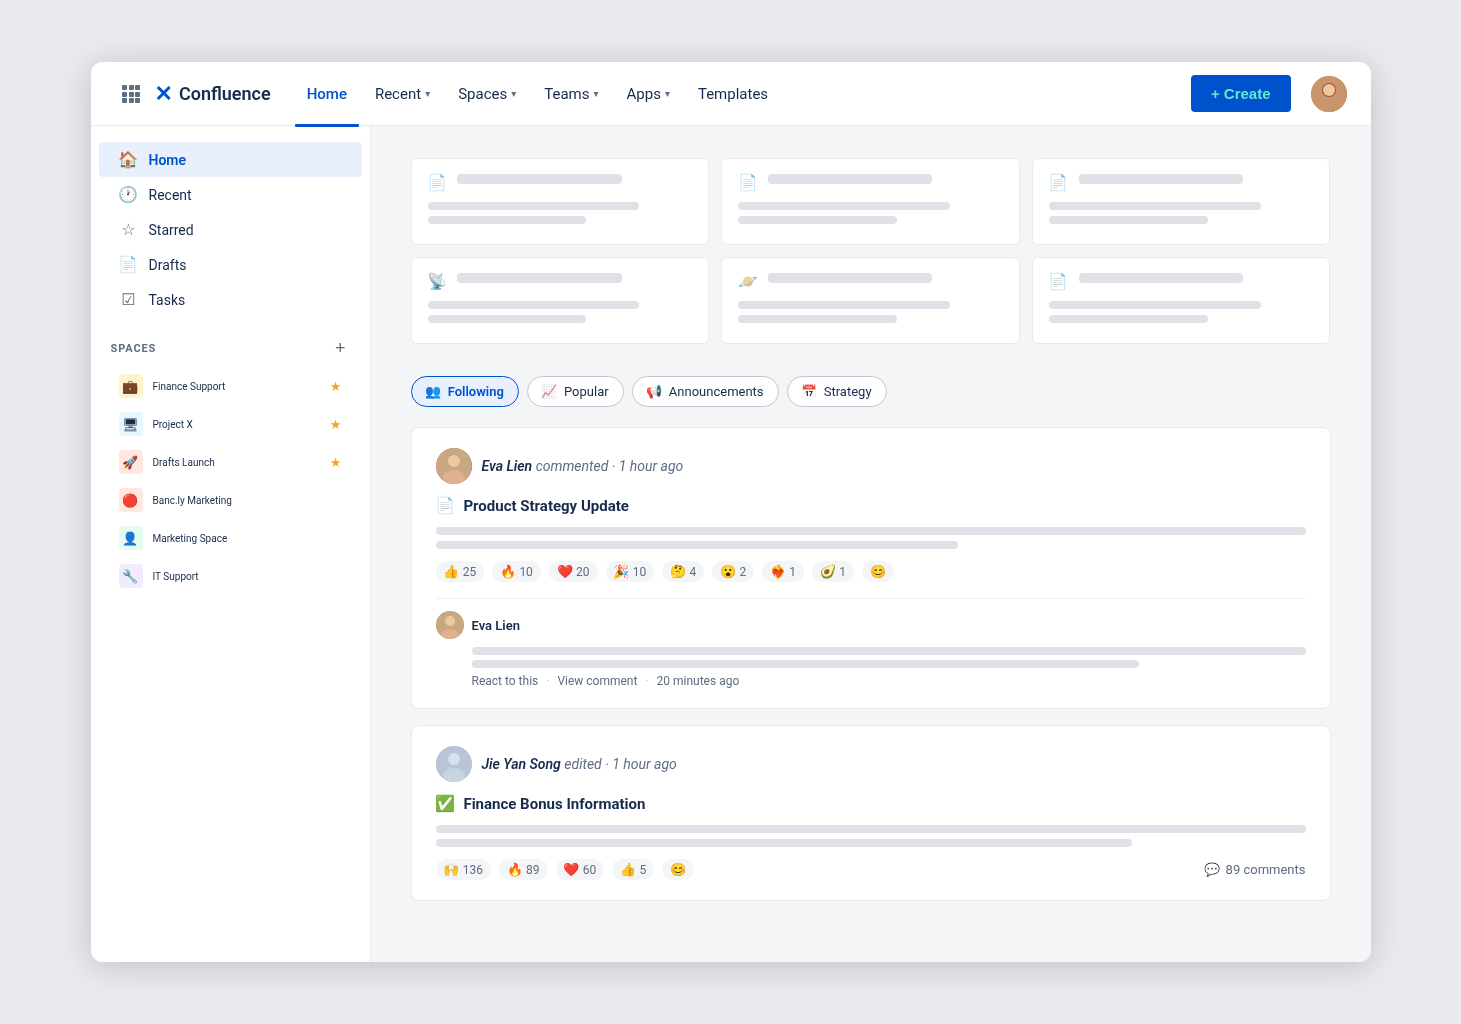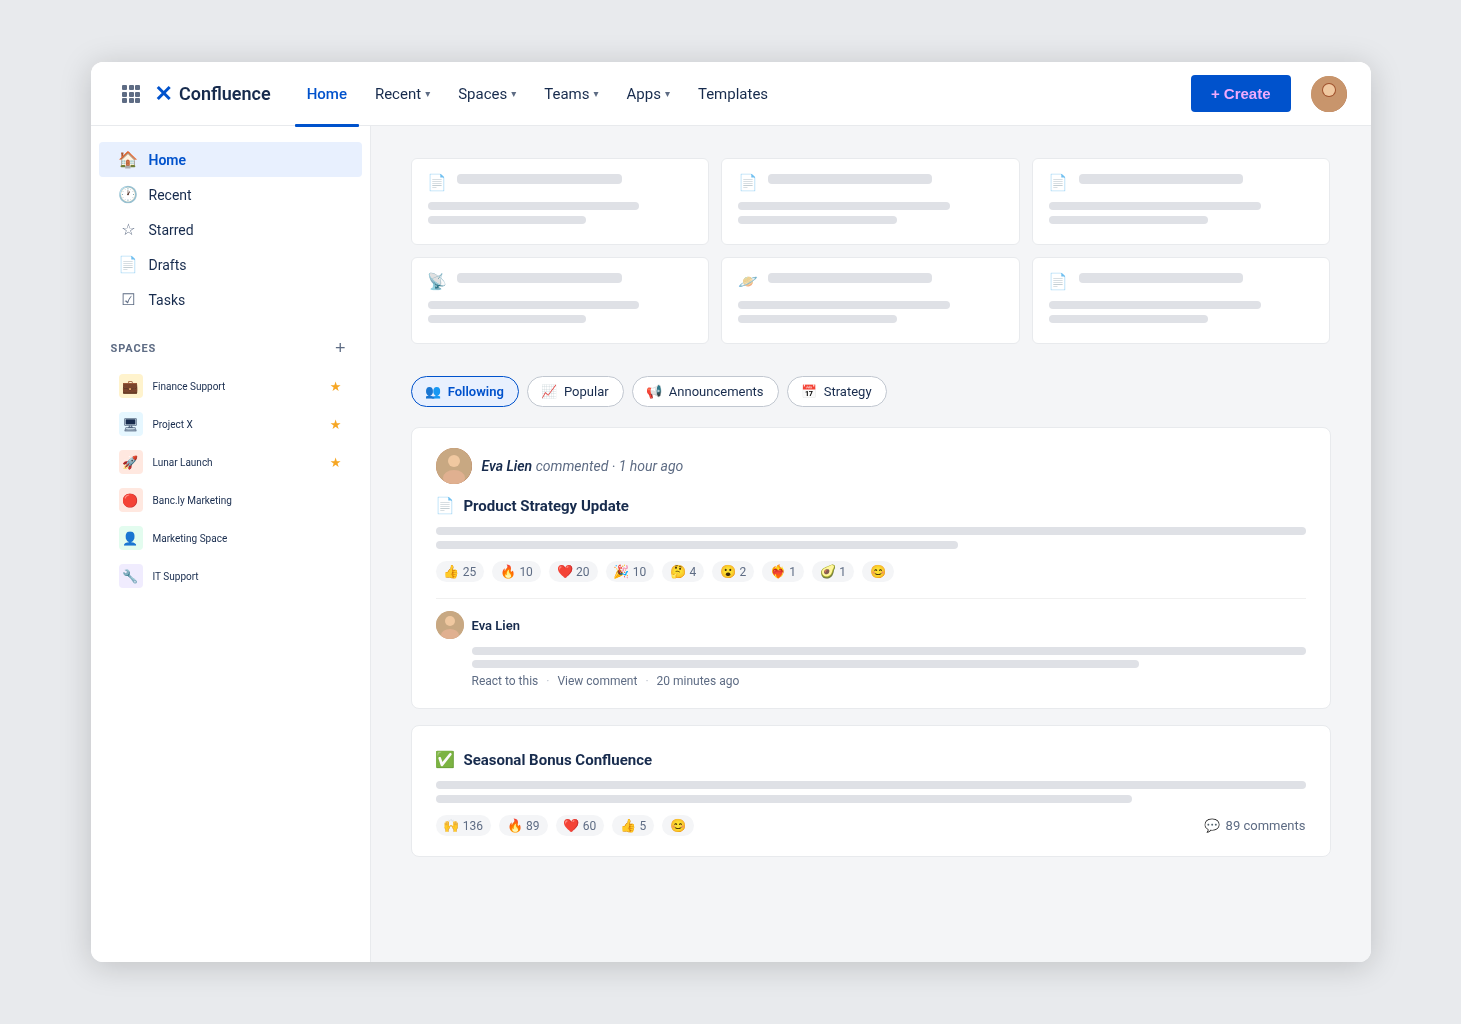--- a/index.html
+++ b/index.html
@@ -90,21 +90,21 @@
       height: 3px;
       background: #0052cc;
       border-radius: 1px;
     }
     .nav-link .chevron {
       font-size: 10px;
       color: #5e6c84;
     }
     .create-btn {
       background: #0052cc;
-      color: #f0abfc;
+      color: #5eead4;
       border: none;
       border-radius: 4px;
       padding: 10px 20px;
       font-size: 15px;
       font-weight: 600;
       cursor: pointer;
       display: flex;
       align-items: center;
       gap: 6px;
       margin-left: auto;
@@ -513,21 +513,21 @@
           <span class="space-name">Finance Support</span>
           <span class="star-icon">★</span>
         </div>
         <div class="space-item">
           <div class="space-icon" style="background:#e6f7ff;">🖥</div>
           <span class="space-name">Project X</span>
           <span class="star-icon">★</span>
         </div>
         <div class="space-item">
           <div class="space-icon" style="background:#ffe8e0;">🚀</div>
-          <span class="space-name">Lunar Launch</span>
+          <span class="space-name">Drafts Launch</span>
           <span class="star-icon">★</span>
         </div>
         <div class="space-item">
           <div class="space-icon" style="background:#ffe8e0;">🔴</div>
           <span class="space-name">Banc.ly Marketing</span>
         </div>
         <div class="space-item">
           <div class="space-icon" style="background:#e3fcef;">👤</div>
           <span class="space-name">Marketing Space</span>
         </div>
@@ -709,23 +709,37 @@
               <span>React to this</span>
               <span class="comment-dot">·</span>
               <span>View comment</span>
               <span class="comment-dot">·</span>
               <span class="time">20 minutes ago</span>
             </div>
           </div>
         </div>
 
         <div class="activity-card">
+          <div class="activity-header">
+            <div class="user-avatar" style="background:#b8c4d8;">
+              <svg width="36" height="36" viewBox="0 0 36 36">
+                <circle cx="18" cy="18" r="18" fill="#b8c4d8"></circle>
+                <circle cx="18" cy="13" r="6" fill="#d8e0ec"></circle>
+                <ellipse cx="18" cy="30" rx="11" ry="8" fill="#c8d4e0"></ellipse>
+              </svg>
+            </div>
+            <div class="activity-meta">
+              <span class="username">Jie Yan Song</span>
+              <span class="action"> <span>edited</span> · </span>
+              <span class="time">1 hour ago</span>
+            </div>
+          </div>
           <div class="page-link">
             <span class="page-link-icon">✅</span>
-            <span>Seasonal Bonus Confluence</span>
+            <span>Finance Bonus Information</span>
           </div>
           <div class="content-lines">
             <div class="skeleton-line full" style="margin-bottom:6px;"></div>
             <div class="skeleton-line medium"></div>
           </div>
           <div class="activity-footer">
             <div class="reactions">
               <div class="reaction">
                 <span class="emoji">🙌</span>
                 <span>136</span>

